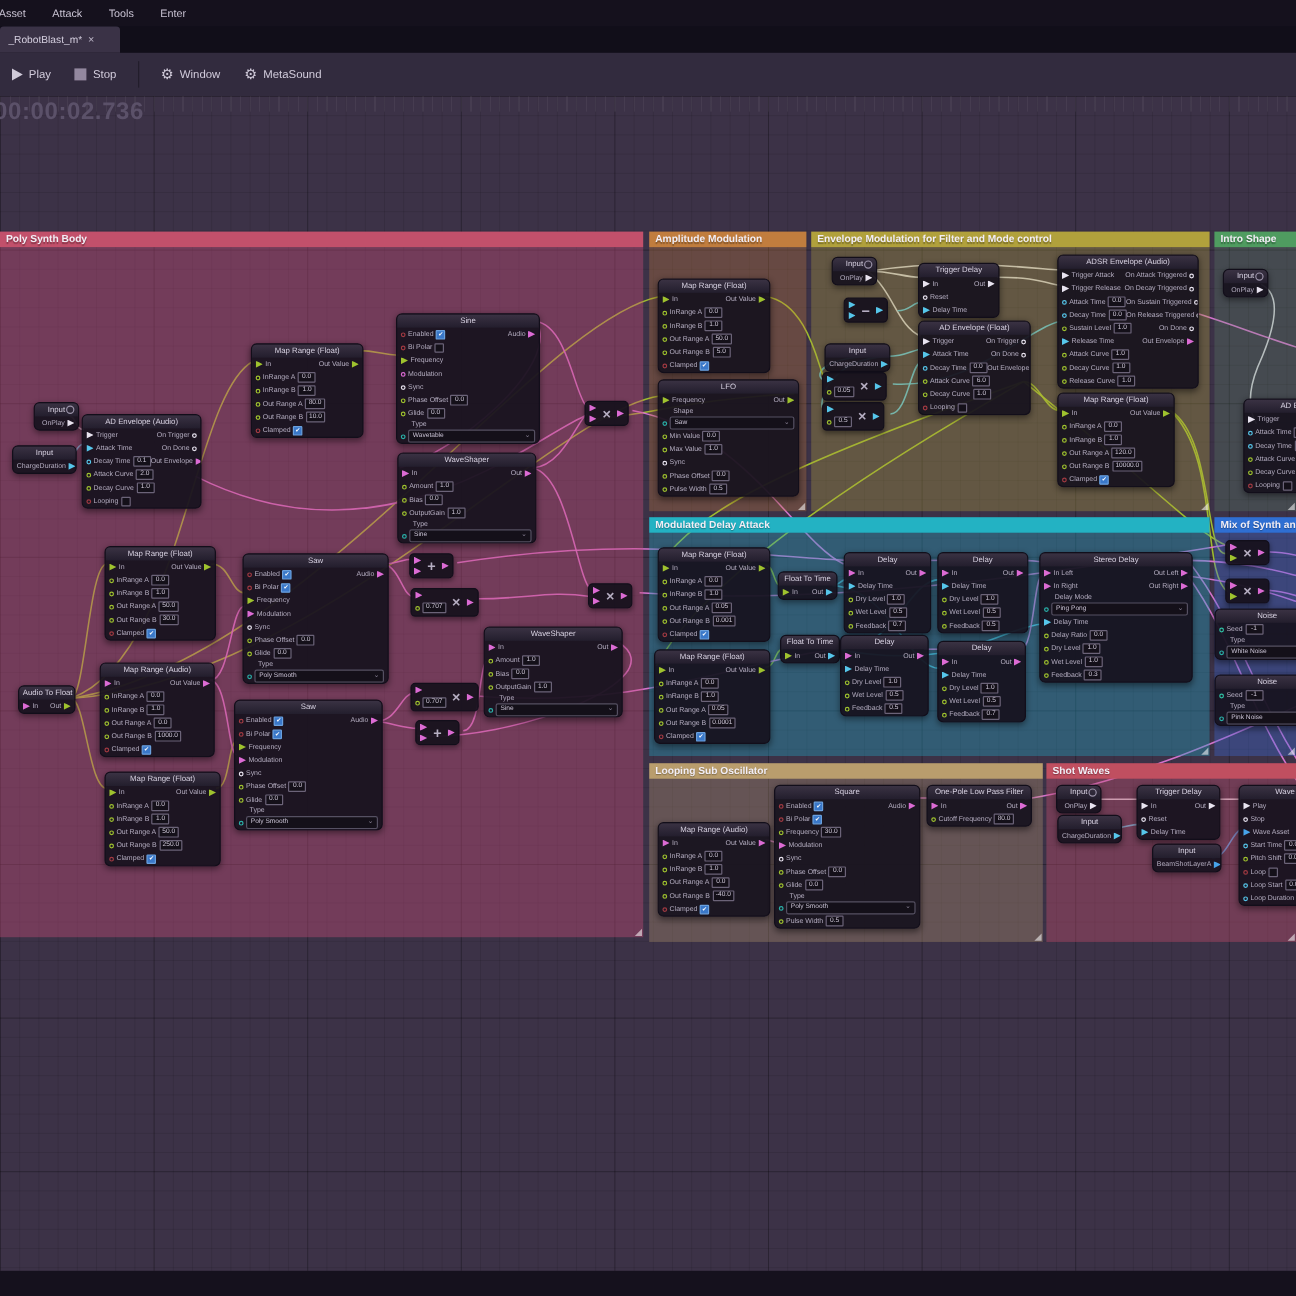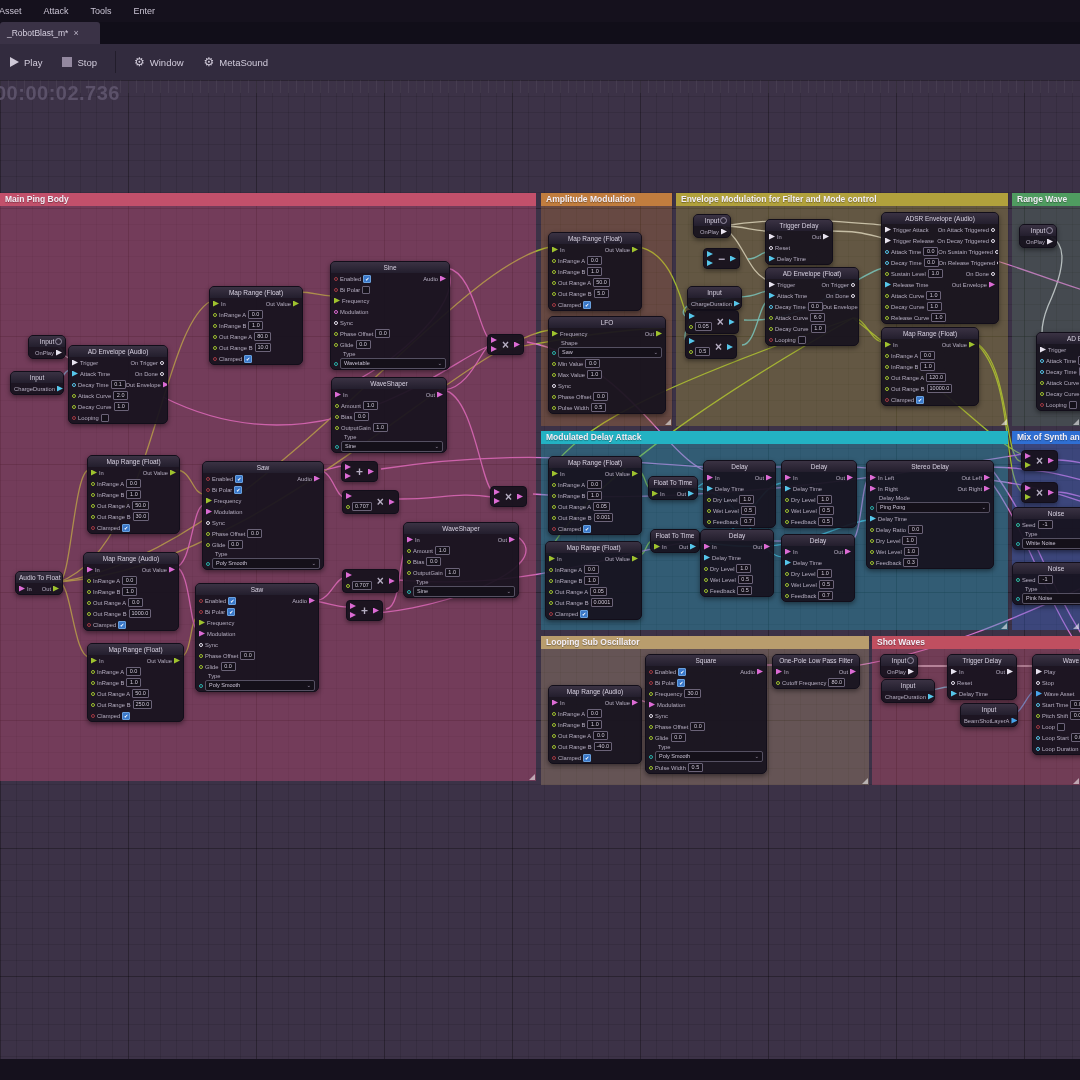--- a/index.html
+++ b/index.html
@@ -190,36 +190,36 @@
       <path d="M762,665 C767,665 770,665 774,665" stroke="#df77d7" fill="none" stroke-width="1.3" opacity="0.92"></path>
       <path d="M638,700 C642,700 644,702 647,702" stroke="#df77d7" fill="none" stroke-width="1.3" opacity="0.92"></path>
       <path d="M994,260 C1032,272 1056,282 1086,291" stroke="#df77d7" fill="none" stroke-width="1.3" opacity="0.92"></path>
       <path d="M175,567 C192,567 192,505 204,505" stroke="#df77d7" fill="none" stroke-width="1.3" opacity="0.92"></path>
       <path d="M175,567 C190,567 190,629 197,629" stroke="#df77d7" fill="none" stroke-width="1.3" opacity="0.92"></path>
       <path d="M1058,460 C1069,460 1077,462 1086,464" stroke="#df77d7" fill="none" stroke-width="1.3" opacity="0.92"></path>
       <path d="M1056,492 C1067,492 1075,495 1086,498" stroke="#df77d7" fill="none" stroke-width="1.3" opacity="0.92"></path>
     </svg>
   <div id="stage">
       <div class="comment" style="left: 0px; top: 193px; width: 536px; height: 588px;">
-        <div class="chd" style="background: rgb(194, 80, 107);">Main Ping Body</div>
+        <div class="chd" style="background: rgb(194, 80, 107);">Poly Synth Body</div>
         <div class="cbody" style="background: rgba(198, 76, 120, 0.4);"></div>
         <div class="rs"></div>
       </div>
       <div class="comment" style="left: 541px; top: 193px; width: 131px; height: 233px;">
         <div class="chd" style="background: rgb(193, 125, 62);">Amplitude Modulation</div>
         <div class="cbody" style="background: rgba(195, 125, 60, 0.32);"></div>
         <div class="rs"></div>
       </div>
       <div class="comment" style="left: 676px; top: 193px; width: 332px; height: 233px;">
         <div class="chd" style="background: rgb(177, 161, 60);">Envelope Modulation for Filter and Mode control</div>
         <div class="cbody" style="background: rgba(180, 165, 60, 0.33);"></div>
         <div class="rs"></div>
       </div>
       <div class="comment" style="left: 1012px; top: 193px; width: 68px; height: 233px;">
-        <div class="chd" style="background: rgb(79, 156, 96);">Range Wave</div>
+        <div class="chd" style="background: rgb(79, 156, 96);">Intro Shape</div>
         <div class="cbody" style="background: rgba(100, 150, 110, 0.24);"></div>
         <div class="rs"></div>
       </div>
       <div class="comment" style="left: 541px; top: 431px; width: 467px; height: 199px;">
         <div class="chd" style="background: rgb(35, 178, 195);">Modulated Delay Attack</div>
         <div class="cbody" style="background: rgba(35, 160, 190, 0.38);"></div>
         <div class="rs"></div>
       </div>
       <div class="comment" style="left: 1012px; top: 431px; width: 68px; height: 199px;">
         <div class="chd" style="background: rgb(47, 111, 211);">Mix of Synth and</div>

